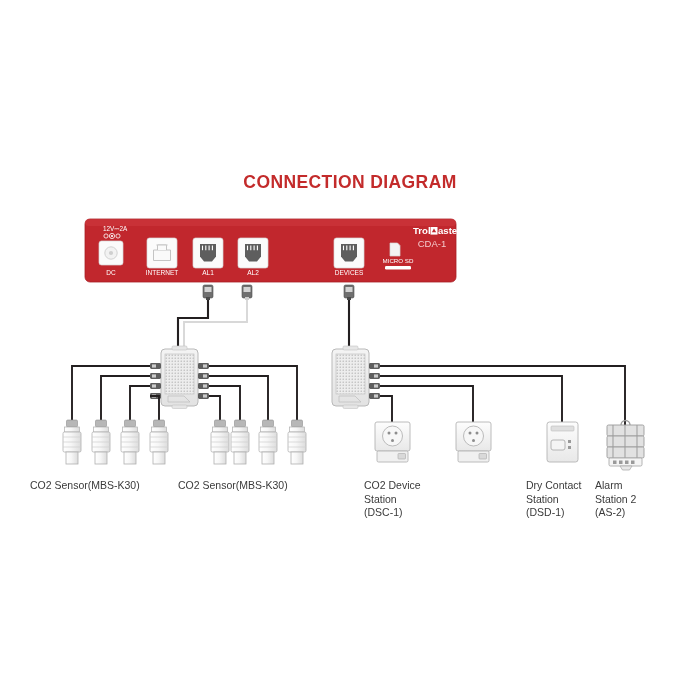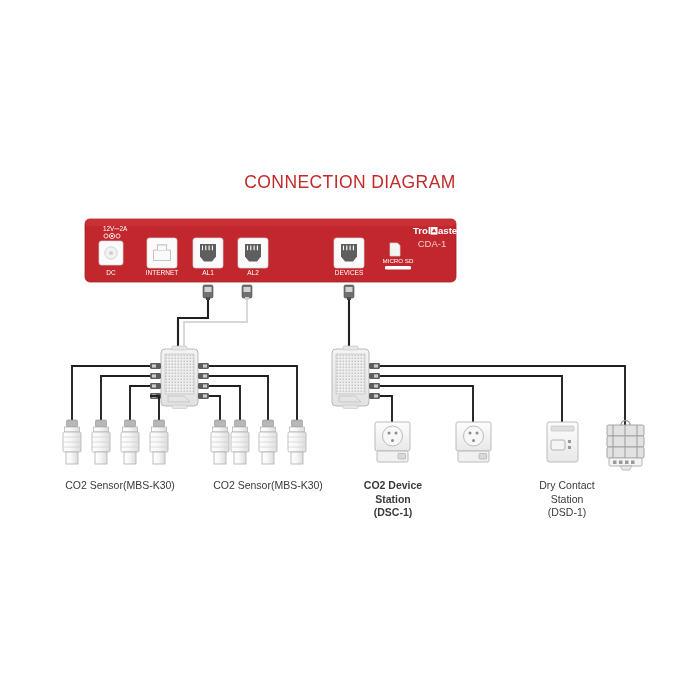--- a/index.html
+++ b/index.html
@@ -18,31 +18,32 @@
   #diagram-title {
     position: absolute;
     left: 0;
     top: 172px;
     width: 700px;
     text-align: center;
     color: #c32b2b;
     font-size: 17.5px;
     letter-spacing: 0.4px;
     font-family: "Liberation Sans", sans-serif;
+    font-weight: bold;
   }
   #svg-layer {
     position: absolute;
     left: 0;
     top: 0;
     width: 700px;
     height: 700px;
   }
   .dev-label {
     position: absolute;
-    text-align: center;
+    text-align: left;
     color: #3a3a3a;
     font-size: 10.5px;
     line-height: 13.5px;
     font-family: "Liberation Sans", sans-serif;
     white-space: pre-line;
   }
 </style>
 </head>
 <body>
 
@@ -342,23 +343,26 @@
       </g>
       <path d="M620 466 h12 l-2.5 4 h-7 z" fill="#e8e8e8" stroke="#acacac" stroke-width="0.8"></path>
     </g>
 
   </svg>
 
   <div class="dev-label" style="left:30px; top:479px; width:180px;">CO2 Sensor(MBS-K30)</div>
 
   <div class="dev-label" style="left:178px; top:479px; width:180px;">CO2 Sensor(MBS-K30)</div>
 
-  <div class="dev-label" style="left:352px; top:479px; width:82px;font-weight:bold;">CO2 Device
+  <div class="dev-label" style="left:364px; top:479px; width:82px;">CO2 Device
 Station
 (DSC-1)</div>
 
 
   <div class="dev-label" style="left:526px; top:479px; width:82px;">Dry Contact
 Station
 (DSD-1)</div>
 
+  <div class="dev-label" style="left:595px; top:479px; width:70px;">Alarm
+Station 2
+(AS-2)</div>
 
 </div>
 
 </body></html>

